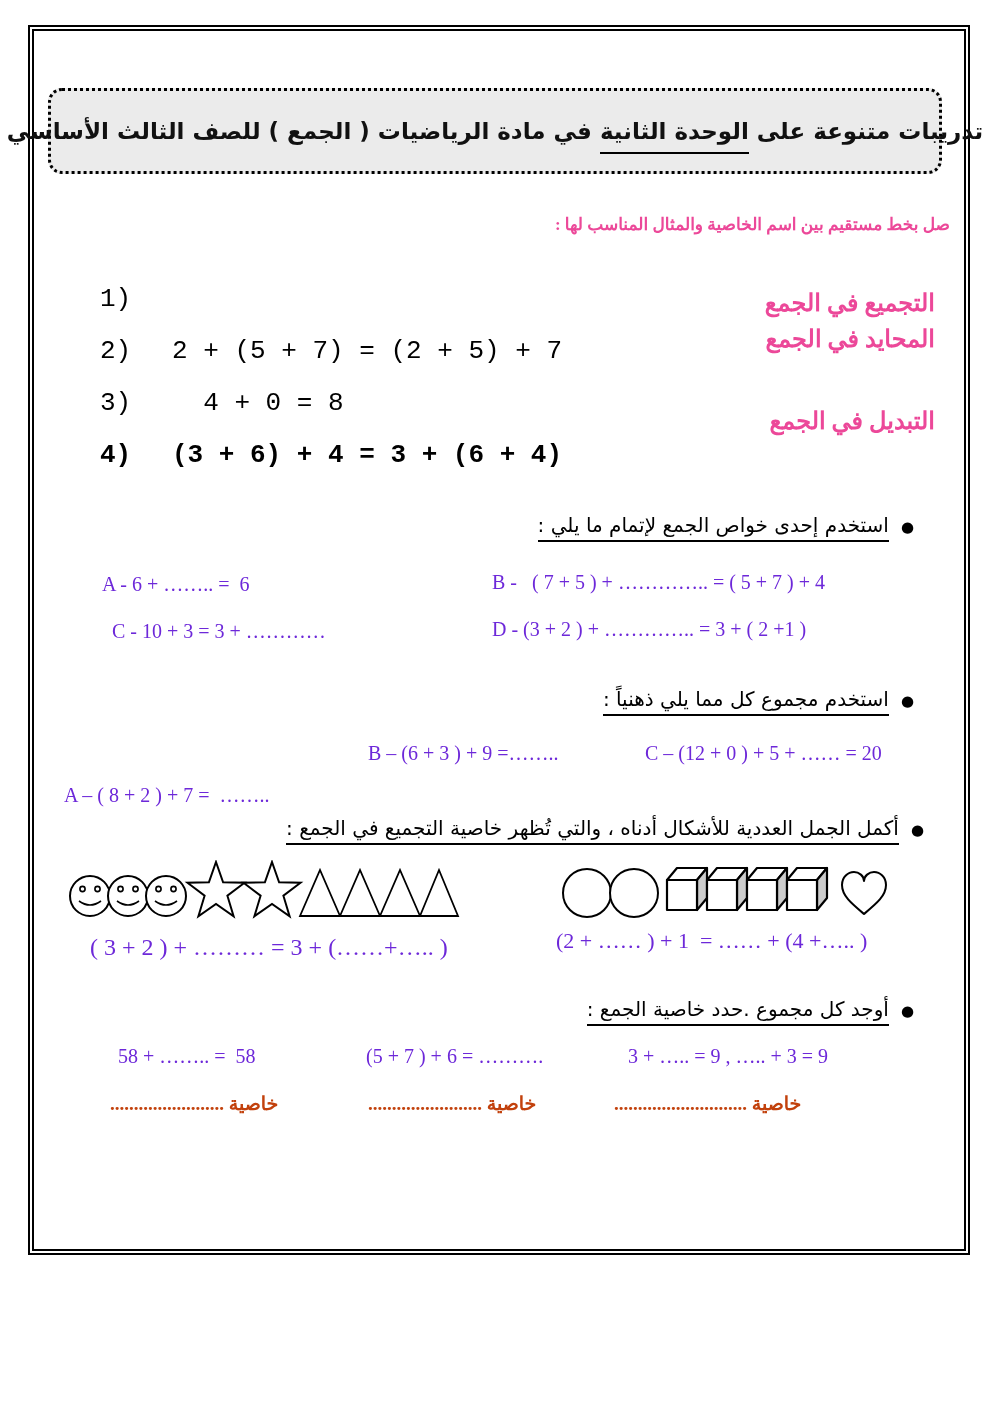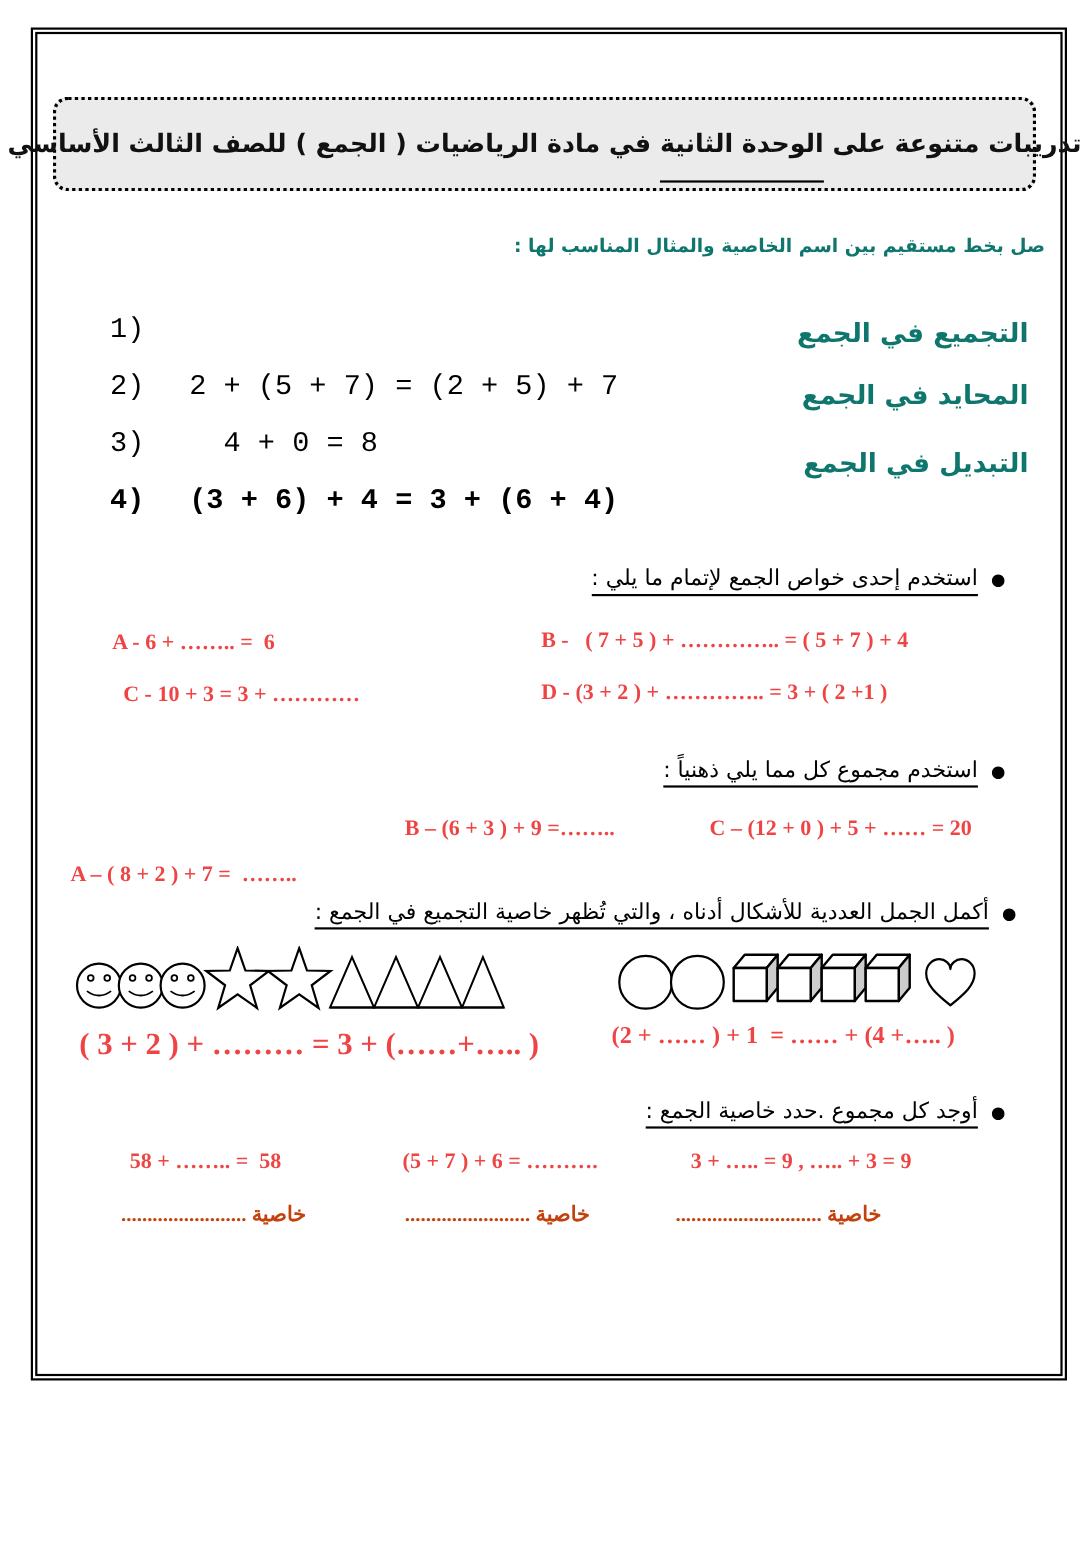--- a/index.html
+++ b/index.html
@@ -4,33 +4,33 @@
 <style>
   html,body{margin:0;padding:0;background:#fff;}
   .page{position:relative;width:992px;height:1403px;background:#fff;overflow:hidden;
         font-family:"DejaVu Sans",sans-serif;}
   .abs{position:absolute;}
   .frame{left:28px;top:25px;width:930px;height:1218px;border:6px double #000;}
   .titlebox{left:48px;top:88px;width:888px;height:80px;background:#ebebeb;
             border:3px dotted #000;border-radius:14px;display:flex;align-items:center;
             justify-content:center;}
   .titlebox .t{direction:rtl;font-weight:bold;font-size:23px;color:#111;white-space:nowrap;}
-  .titlebox .t .u{border-bottom:2.5px solid #000;padding-bottom:20px;}
-  .ar{direction:rtl;font-weight:bold;color:#0f766e;white-space:nowrap;}
+  .titlebox .t .u{border-bottom:2.5px solid #000;padding-bottom:8px;}
+  .ar{direction:rtl;font-weight:bold;color:#ec4899;white-space:nowrap;font-family:Liberation Serif, serif;}
   .instruction{font-size:17px;}
   .eq-row{display:flex;font-family:"Liberation Mono",monospace;font-size:26px;color:#000;}
   .eq-row .n{width:72px;}
   .eq-row .e{white-space:pre;}
   .eq-bold{font-weight:bold;}
   .prop{font-size:24px;}
   .sec-header{display:flex;direction:rtl;align-items:center;gap:12px;}
   .sec-header .bullet{font-size:15px;line-height:1;}
   .sec-header .txt{font-size:20px;border-bottom:2.5px solid #000;padding-bottom:3px;}
-  .latin{font-family:"Liberation Serif",serif;font-weight:bold;font-size:20px;
-         color:#ef4444;white-space:pre;direction:ltr;}
+  .latin{font-family:"Liberation Serif",serif;font-weight:normal;font-size:20px;
+         color:#6d28d9;white-space:pre;direction:ltr;}
   .prop-line{font-family:"Liberation Serif",serif;font-weight:bold;font-size:19px;
              direction:rtl;white-space:nowrap;color:#c2410c;}
   svg{display:block;}
 </style>
 </head>
 <body>
 
 <div class="page">
 
   <div class="abs frame"></div>
@@ -51,21 +51,21 @@
   <div class="abs eq-row" style="left:100px;top:388px;">
     <span class="n">3)</span>
       <span class="e">  4 + 0 = 8</span>
   </div>
   <div class="abs eq-row eq-bold" style="left:100px;top:440px;">
     <span class="n">4)</span>
       <span class="e">(3 + 6) + 4 = 3 + (6 + 4)</span>
   </div>
 
   <div class="abs ar prop" style="right:57px;top:289px;">التجميع في الجمع</div>
-  <div class="abs ar prop" style="right:57px;top:345px;">المحايد في الجمع</div>
+  <div class="abs ar prop" style="right:57px;top:325px;">المحايد في الجمع</div>
   <div class="abs ar prop" style="right:57px;top:407px;">التبديل في الجمع</div>
 
   <div class="abs sec-header" style="right:78px;top:513px;">
     <span class="bullet">●</span>
     <span class="txt">استخدم إحدى خواص الجمع لإتمام ما يلي :</span>
   </div>
   <div class="abs latin" style="left:102px;top:573px;">A - 6 + …….. =  6</div>
   <div class="abs latin" style="left:492px;top:571px;">B -   ( 7 + 5 ) + ………….. = ( 5 + 7 ) + 4</div>
   <div class="abs latin" style="left:112px;top:620px;text-align:center;">C - 10 + 3 = 3 + …………</div>
   <div class="abs latin" style="left:492px;top:618px;">D - (3 + 2 ) + ………….. = 3 + ( 2 +1 )</div>
@@ -134,21 +134,21 @@
         <polygon points="231,20 241,8 271,8 261,20" fill="#fff"></polygon>
         <polygon points="261,20 271,8 271,38 261,50" fill="#cccccc"></polygon>
         <rect x="231" y="20" width="30" height="30" fill="#fff"></rect>
       </g>
       <g stroke="#000" stroke-width="2" fill="#fff" stroke-linejoin="round">
         <path d="M308,54 C296,44 286,36 286,25 C286,17 292,12 298,12 C303,12 308,16 308,21 C308,16 313,12 318,12 C324,12 330,17 330,25 C330,36 320,44 308,54 Z"></path>
       </g>
     </svg>
   </div>
 
-  <div class="abs latin" style="left:72px;top:934px;font-size:28px;">( 3 + 2 ) + ……… = 3 + (……+….. )</div>
+  <div class="abs latin" style="left:90px;top:934px;font-size:24px;">( 3 + 2 ) + ……… = 3 + (……+….. )</div>
   <div class="abs latin" style="left:556px;top:928px;font-size:22px;">(2 + …… ) + 1  = …… + (4 +….. )</div>
 
   <div class="abs sec-header" style="right:78px;top:997px;">
     <span class="bullet">●</span>
     <span class="txt">أوجد كل مجموع .حدد خاصية الجمع :</span>
   </div>
 
   <div class="abs latin" style="left:118px;top:1045px;">58 + …….. =  58</div>
   <div class="abs latin" style="left:366px;top:1045px;">(5 + 7 ) + 6 = ……….</div>
   <div class="abs latin" style="left:628px;top:1045px;">3 + ….. = 9 , ….. + 3 = 9</div>

